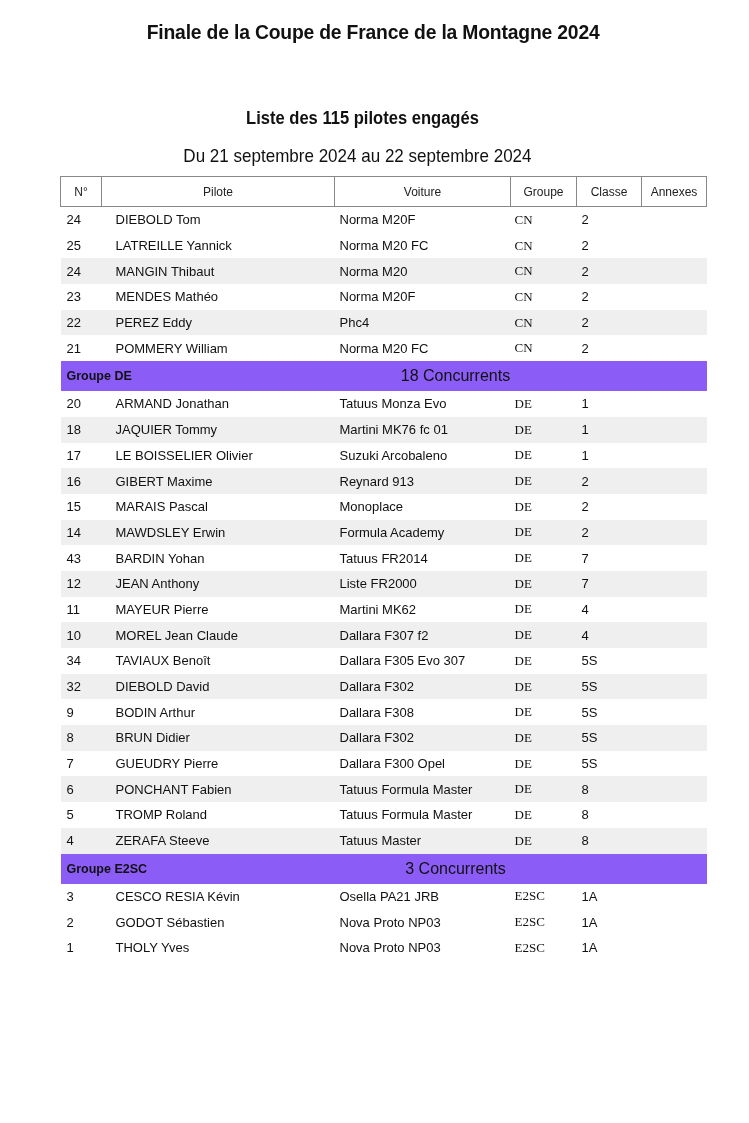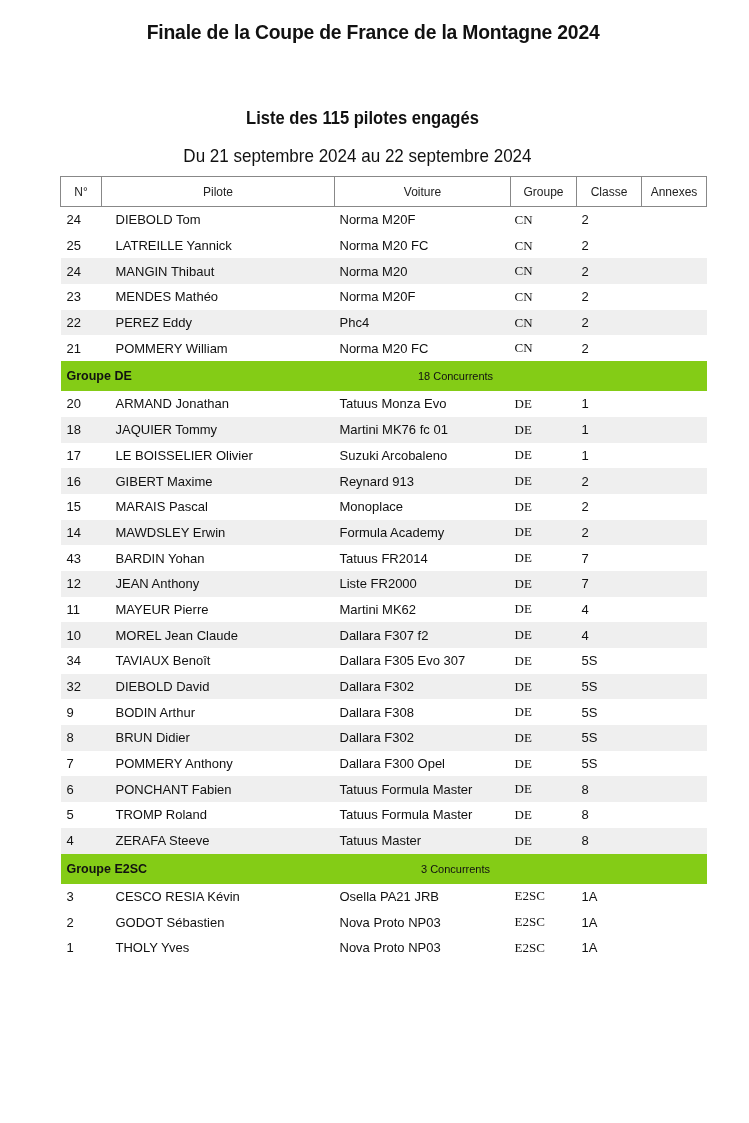--- a/index.html
+++ b/index.html
@@ -26,28 +26,28 @@
   }
   thead th {
     border: 1px solid #888; height: 29px; font-weight: normal;
     font-size: 12px; color: #222; text-align: center; padding: 0;
   }
   tbody td {
     height: 25.7px; padding: 0; white-space: nowrap; overflow: hidden;
   }
   tbody tr.row:nth-of-type(even) td { background: transparent; }
   tbody tr.alt td { background: #efefef; }
-  tbody tr.group td { background: #84cc16; height: 30px; }
+  tbody tr.group td { background: #8b5cf6; height: 30px; }
   td.num { padding-left: 6px; }
   td.pilote { padding-left: 14px; }
   td.voiture { padding-left: 5px; }
   td.groupe { padding-left: 4px; font-family: Liberation Serif, serif; }
   td.classe { padding-left: 5px; }
   .group-name { font-weight: bold; font-size: 12.5px; padding-left: 6px; }
-  .group-count { font-size: 11px; text-align: center; }
+  .group-count { font-size: 16px; text-align: center; }
 </style>
 </head>
 <body>
 
 <div class="title">Finale de la Coupe de France de la Montagne 2024</div>
 <div class="subtitle">Liste des 115 pilotes engagés</div>
 <div class="dates">Du 21 septembre 2024 au 22 septembre 2024</div>
 
 <table>
   <colgroup>
@@ -229,21 +229,21 @@
       <tr class="row alt">
         <td class="num">8</td>
         <td class="pilote">BRUN Didier</td>
         <td class="voiture">Dallara F302</td>
         <td class="groupe">DE</td>
         <td class="classe">5S</td>
         <td class="annexes"></td>
       </tr>
       <tr class="row">
         <td class="num">7</td>
-        <td class="pilote">POMMERY Anthony</td>
+        <td class="pilote">GUEUDRY Pierre</td>
         <td class="voiture">Dallara F300 Opel</td>
         <td class="groupe">DE</td>
         <td class="classe">5S</td>
         <td class="annexes"></td>
       </tr>
       <tr class="row alt">
         <td class="num">6</td>
         <td class="pilote">PONCHANT Fabien</td>
         <td class="voiture">Tatuus Formula Master</td>
         <td class="groupe">DE</td>

